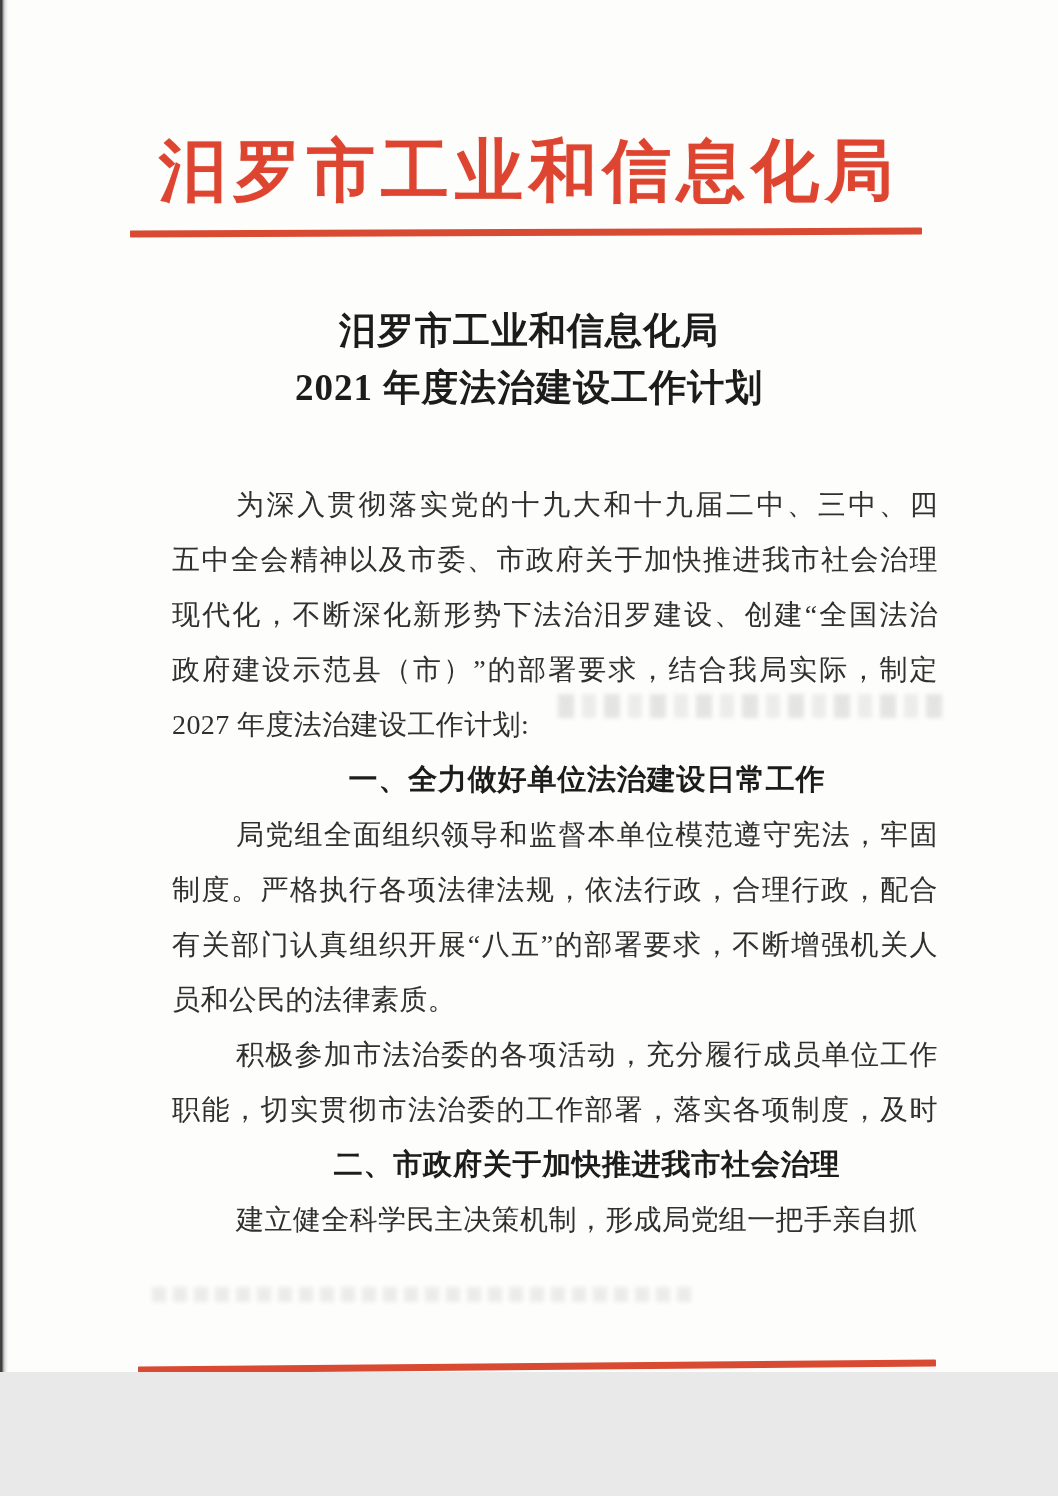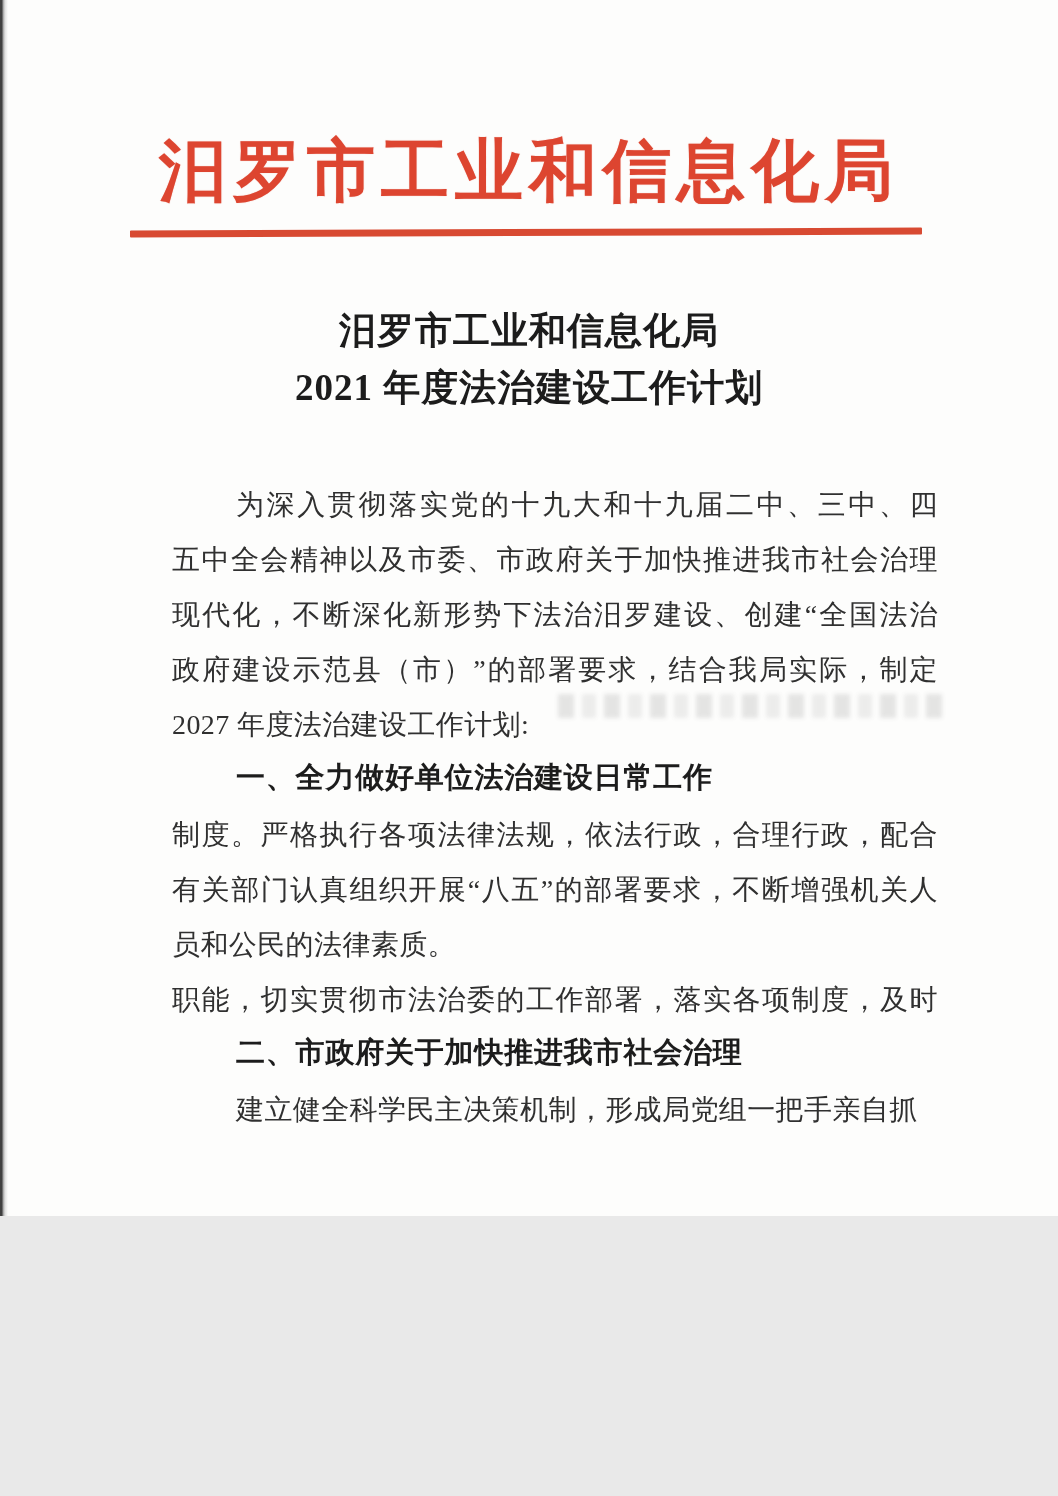--- a/index.html
+++ b/index.html
@@ -5,21 +5,21 @@
   :root{
     --accent-red:#d84a32;
     --letterhead-red:#dd4530;
     --body-ink:#303030;
     --heading-ink:#1c1c1c;
     --paper:#fdfdfc;
   }
   html,body{margin:0;padding:0;background:#e9e9e9;}
   .page{
     position:relative;
-    width:1058px;height:1216px;
+    width:1058px;height:1372px;
     background:var(--paper);
     overflow:hidden;
     font-family:"Liberation Serif","DejaVu Serif",serif;
   }
   
   .scan-edge{
     position:absolute;left:0;top:0;width:8px;height:100%;
     background:linear-gradient(90deg,#404040 0px,#404040 2px,#9d9d9d 3px,rgba(190,190,190,.45) 5px,rgba(220,220,220,0) 8px);
   }
   
@@ -47,23 +47,24 @@
     color:var(--body-ink);
   }
   .line{
     height:55px;line-height:55px;
     font-size:28px;letter-spacing:0.4px;
     overflow:hidden;white-space:nowrap;margin-left:12px;
   }
   .line.fill{text-align:justify;text-align-last:justify;white-space:normal;}
   .line.indent{text-indent:64px;}
   .line.heading{
-    font-family:Liberation Mono, monospace;
+    font-family:Liberation Sans, sans-serif;
     font-weight:700;font-size:29px;color:var(--heading-ink);
     letter-spacing:0.8px;
+    text-align:center;
   }
   
   .bleed{position:absolute;filter:blur(2px);pointer-events:none;}
   .bleed-1{
     left:558px;top:694px;width:386px;height:24px;opacity:.45;
     background:repeating-linear-gradient(90deg,
       rgba(110,110,110,.38) 0 16px,rgba(110,110,110,0) 16px 24px,
       rgba(130,130,130,.3) 24px 38px,rgba(130,130,130,0) 38px 46px);
   }
   .bleed-2{
@@ -90,22 +91,24 @@
   <div class="bleed bleed-1"></div>
   <div class="bleed bleed-2"></div>
 
   <div class="docbody">
       <div class="line body fill indent">为深入贯彻落实党的十九大和十九届二中、三中、四中、</div>
       <div class="line body fill">五中全会精神以及市委、市政府关于加快推进我市社会治理</div>
       <div class="line body fill">现代化，不断深化新形势下法治汨罗建设、创建“全国法治</div>
       <div class="line body fill">政府建设示范县（市）”的部署要求，结合我局实际，制定</div>
       <div class="line body">2027 年度法治建设工作计划:</div>
       <div class="line heading indent">一、全力做好单位法治建设日常工作</div>
+      <div class="line body fill indent">局党组全面组织领导和监督本单位模范遵守宪法，牢固</div>
       <div class="line body fill">制度。严格执行各项法律法规，依法行政，合理行政，配合</div>
       <div class="line body fill">有关部门认真组织开展“八五”的部署要求，不断增强机关人</div>
       <div class="line body">员和公民的法律素质。</div>
+      <div class="line body fill indent">积极参加市法治委的各项活动，充分履行成员单位工作</div>
       <div class="line body fill">职能，切实贯彻市法治委的工作部署，落实各项制度，及时</div>
       <div class="line heading indent">二、市政府关于加快推进我市社会治理</div>
       <div class="line body indent">建立健全科学民主决策机制，形成局党组一把手亲自抓</div>
     </div>
 
   <div class="rule rule-bottom"></div>
 </div>
 
 </body></html>

